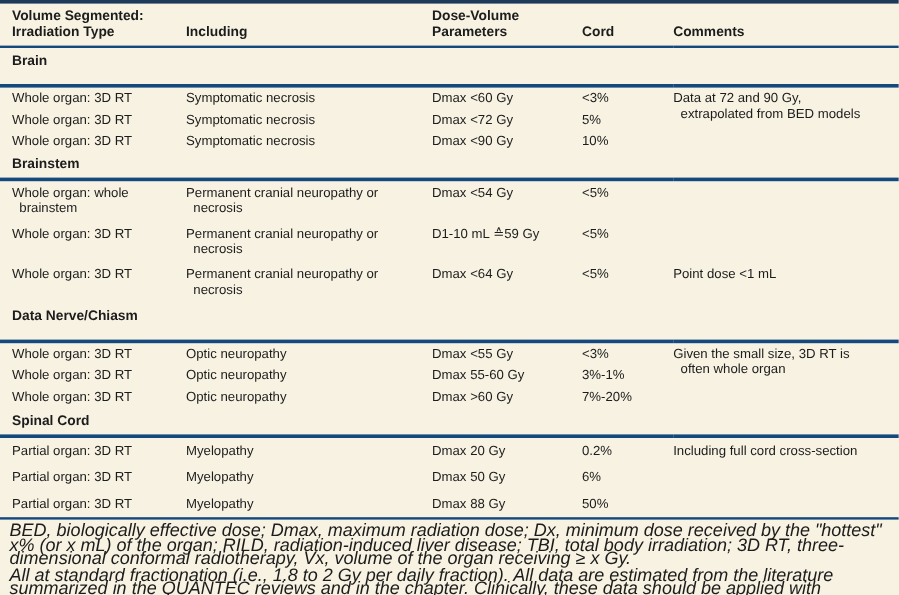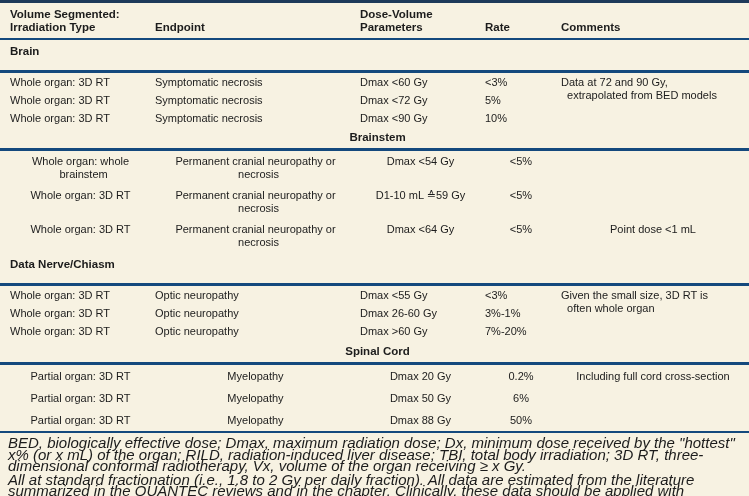--- a/index.html
+++ b/index.html
@@ -53,26 +53,24 @@
   }
   tr.section-row td {
     font-size: 11.5px;
     font-weight: bold;
     padding: 5px 4px 12px 10px;
     border-bottom: 3px solid #14497d;
   }
   tbody.brainstem td {
     padding-top: 4px;
     padding-bottom: 4px;
-    text-align: center;
   }
   tbody.spinal td {
     padding-top: 4.5px;
     padding-bottom: 4.5px;
-    text-align: center;
   }
   td.comment {
     vertical-align: top;
   }
   .footnotes {
     border-top: 2px solid #14497d;
     padding: 4px 10px 0 8px;
     font-style: italic;
     font-size: 15px;
     line-height: 11.5px;
@@ -92,24 +90,24 @@
       <col style="width:155px">
         <col style="width:205px">
         <col style="width:125px">
         <col style="width:76px">
         <col style="width:188px">
     </colgroup>
     <thead>
       <tr>
         <th class="first">Volume Segmented:
 Irradiation Type</th>
-        <th>Endpoint</th>
+        <th>Including</th>
         <th>Dose-Volume
 Parameters</th>
-        <th>Rate</th>
+        <th>Cord</th>
         <th>Comments</th>
       </tr>
     </thead>
 
     <tbody>
       <tr class="section-row">
         <td colspan="5">Brain</td>
       </tr>
       <tr>
         <td class="first">Whole organ: 3D RT</td>
@@ -172,21 +170,21 @@
         <td class="first">Whole organ: 3D RT</td>
         <td>Optic neuropathy</td>
         <td>Dmax &lt;55 Gy</td>
         <td>&lt;3%</td>
         <td class="comment" rowspan="3">Given the small size, 3D RT is
 &nbsp;&nbsp;often whole organ</td>
       </tr>
       <tr>
         <td class="first">Whole organ: 3D RT</td>
         <td>Optic neuropathy</td>
-        <td>Dmax 26-60 Gy</td>
+        <td>Dmax 55-60 Gy</td>
         <td>3%-1%</td>
       </tr>
       <tr>
         <td class="first">Whole organ: 3D RT</td>
         <td>Optic neuropathy</td>
         <td>Dmax &gt;60 Gy</td>
         <td>7%-20%</td>
       </tr>
     </tbody>
 

